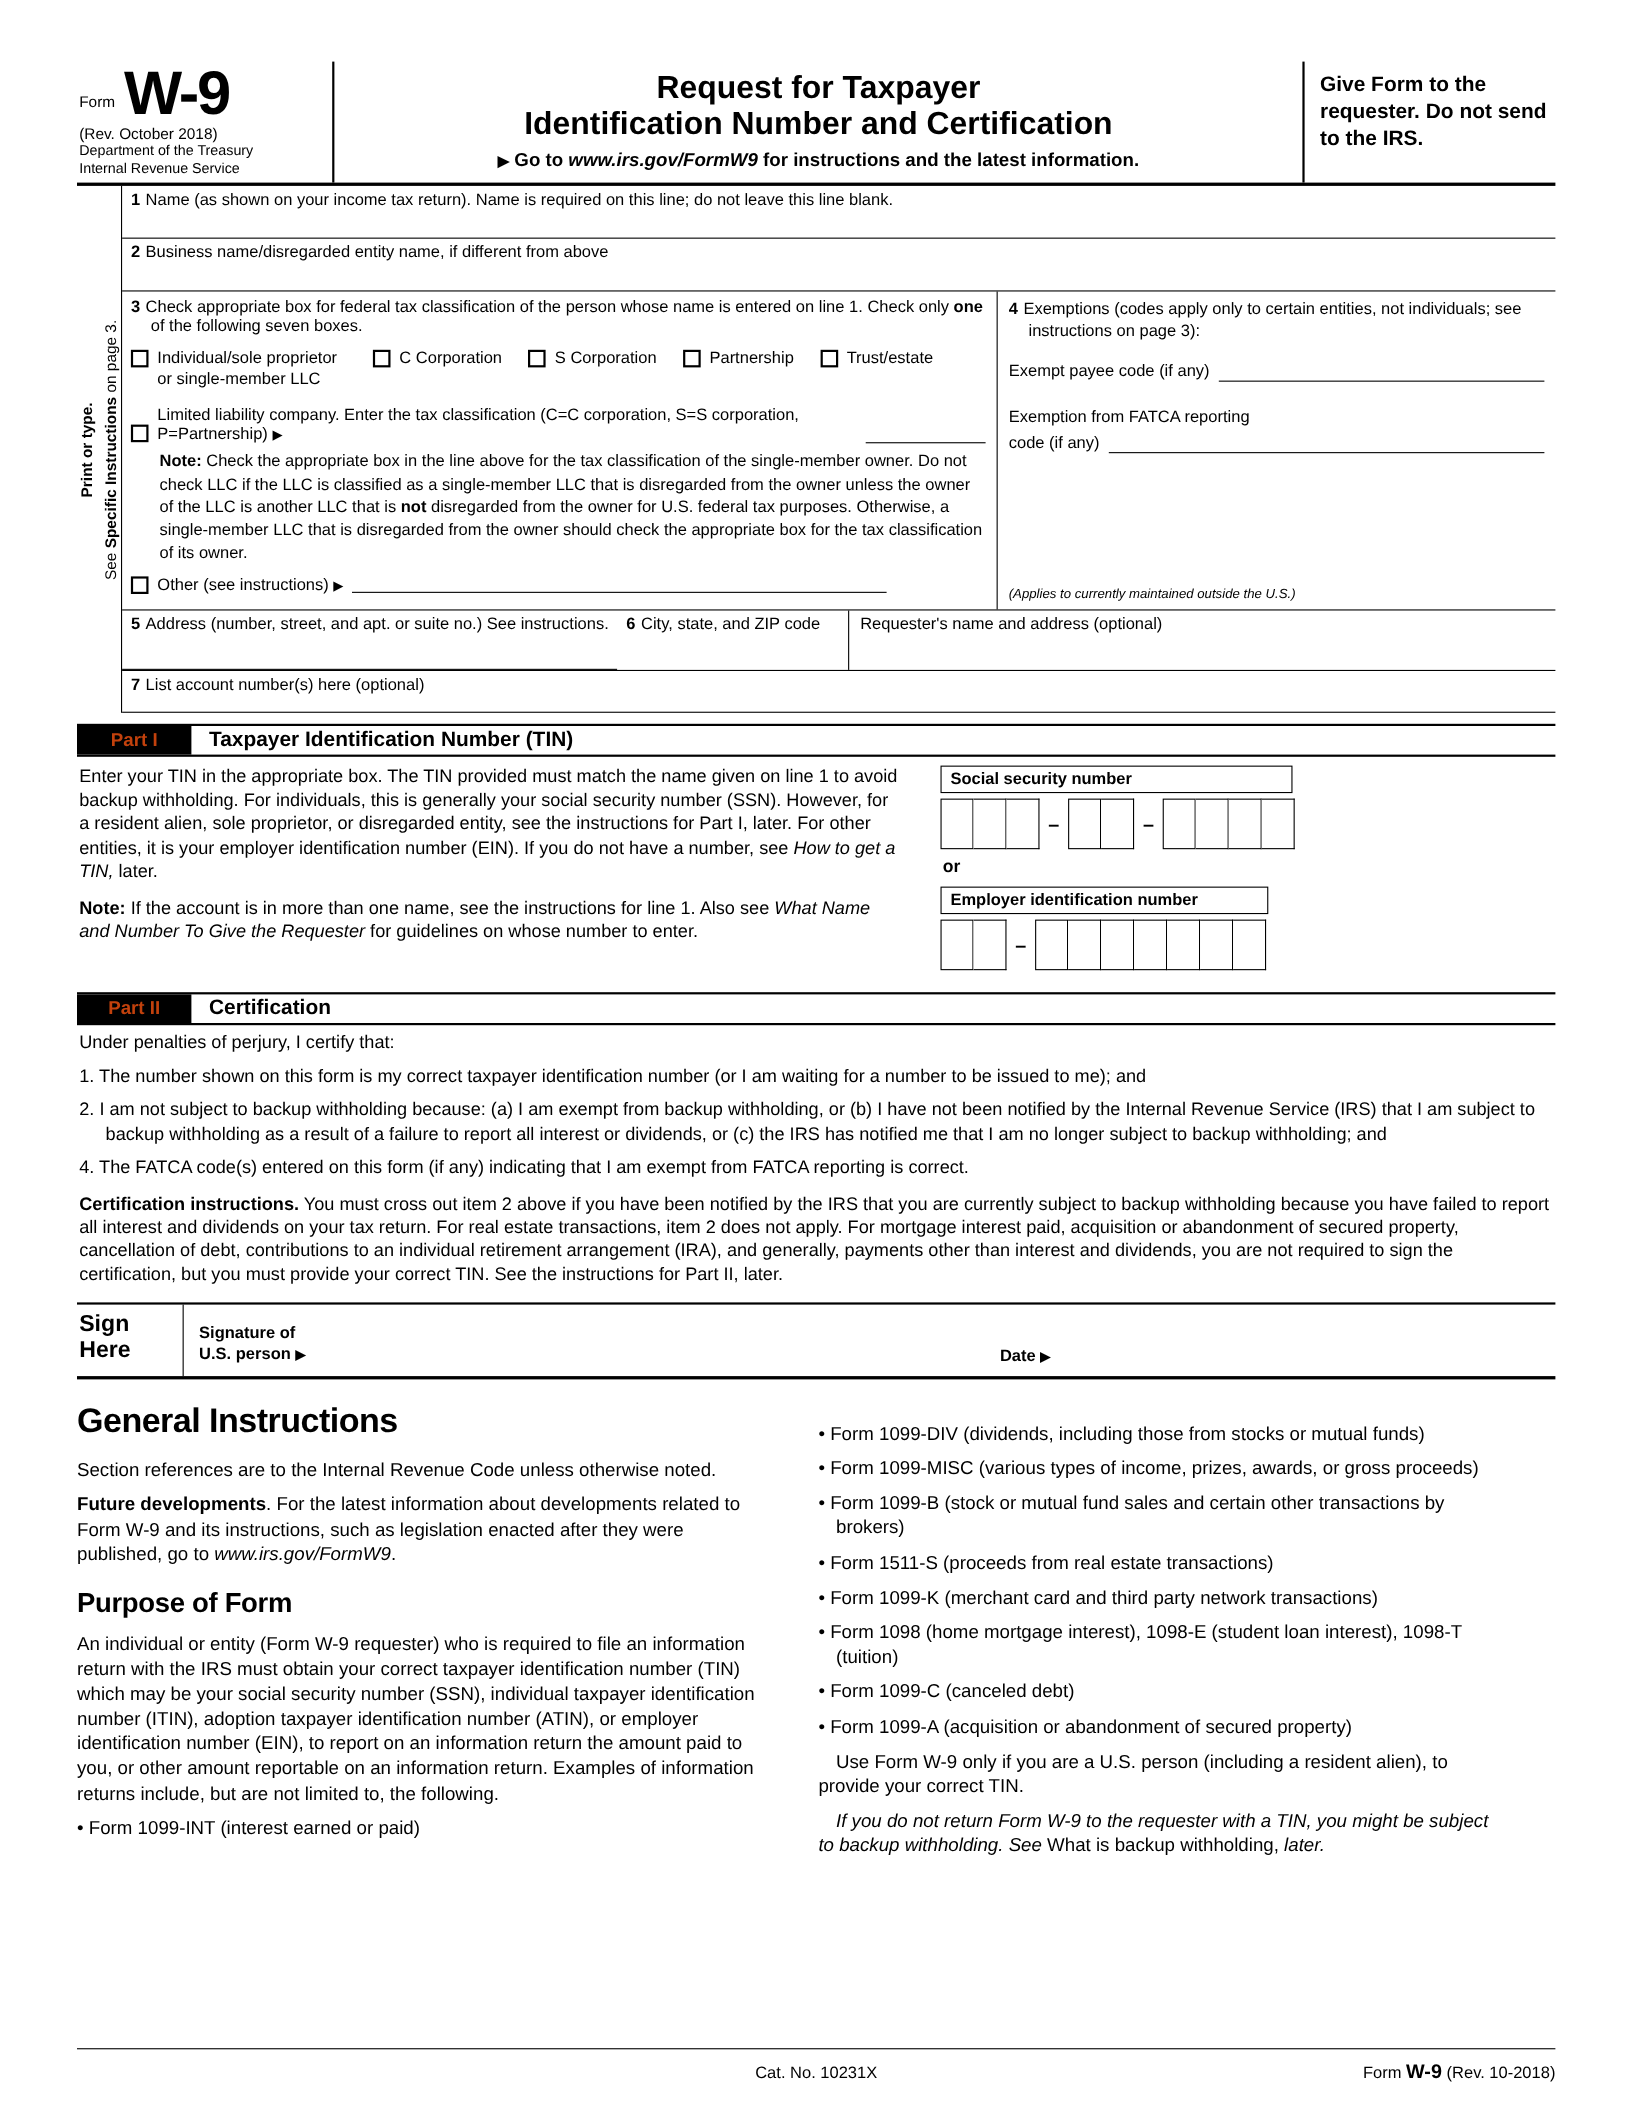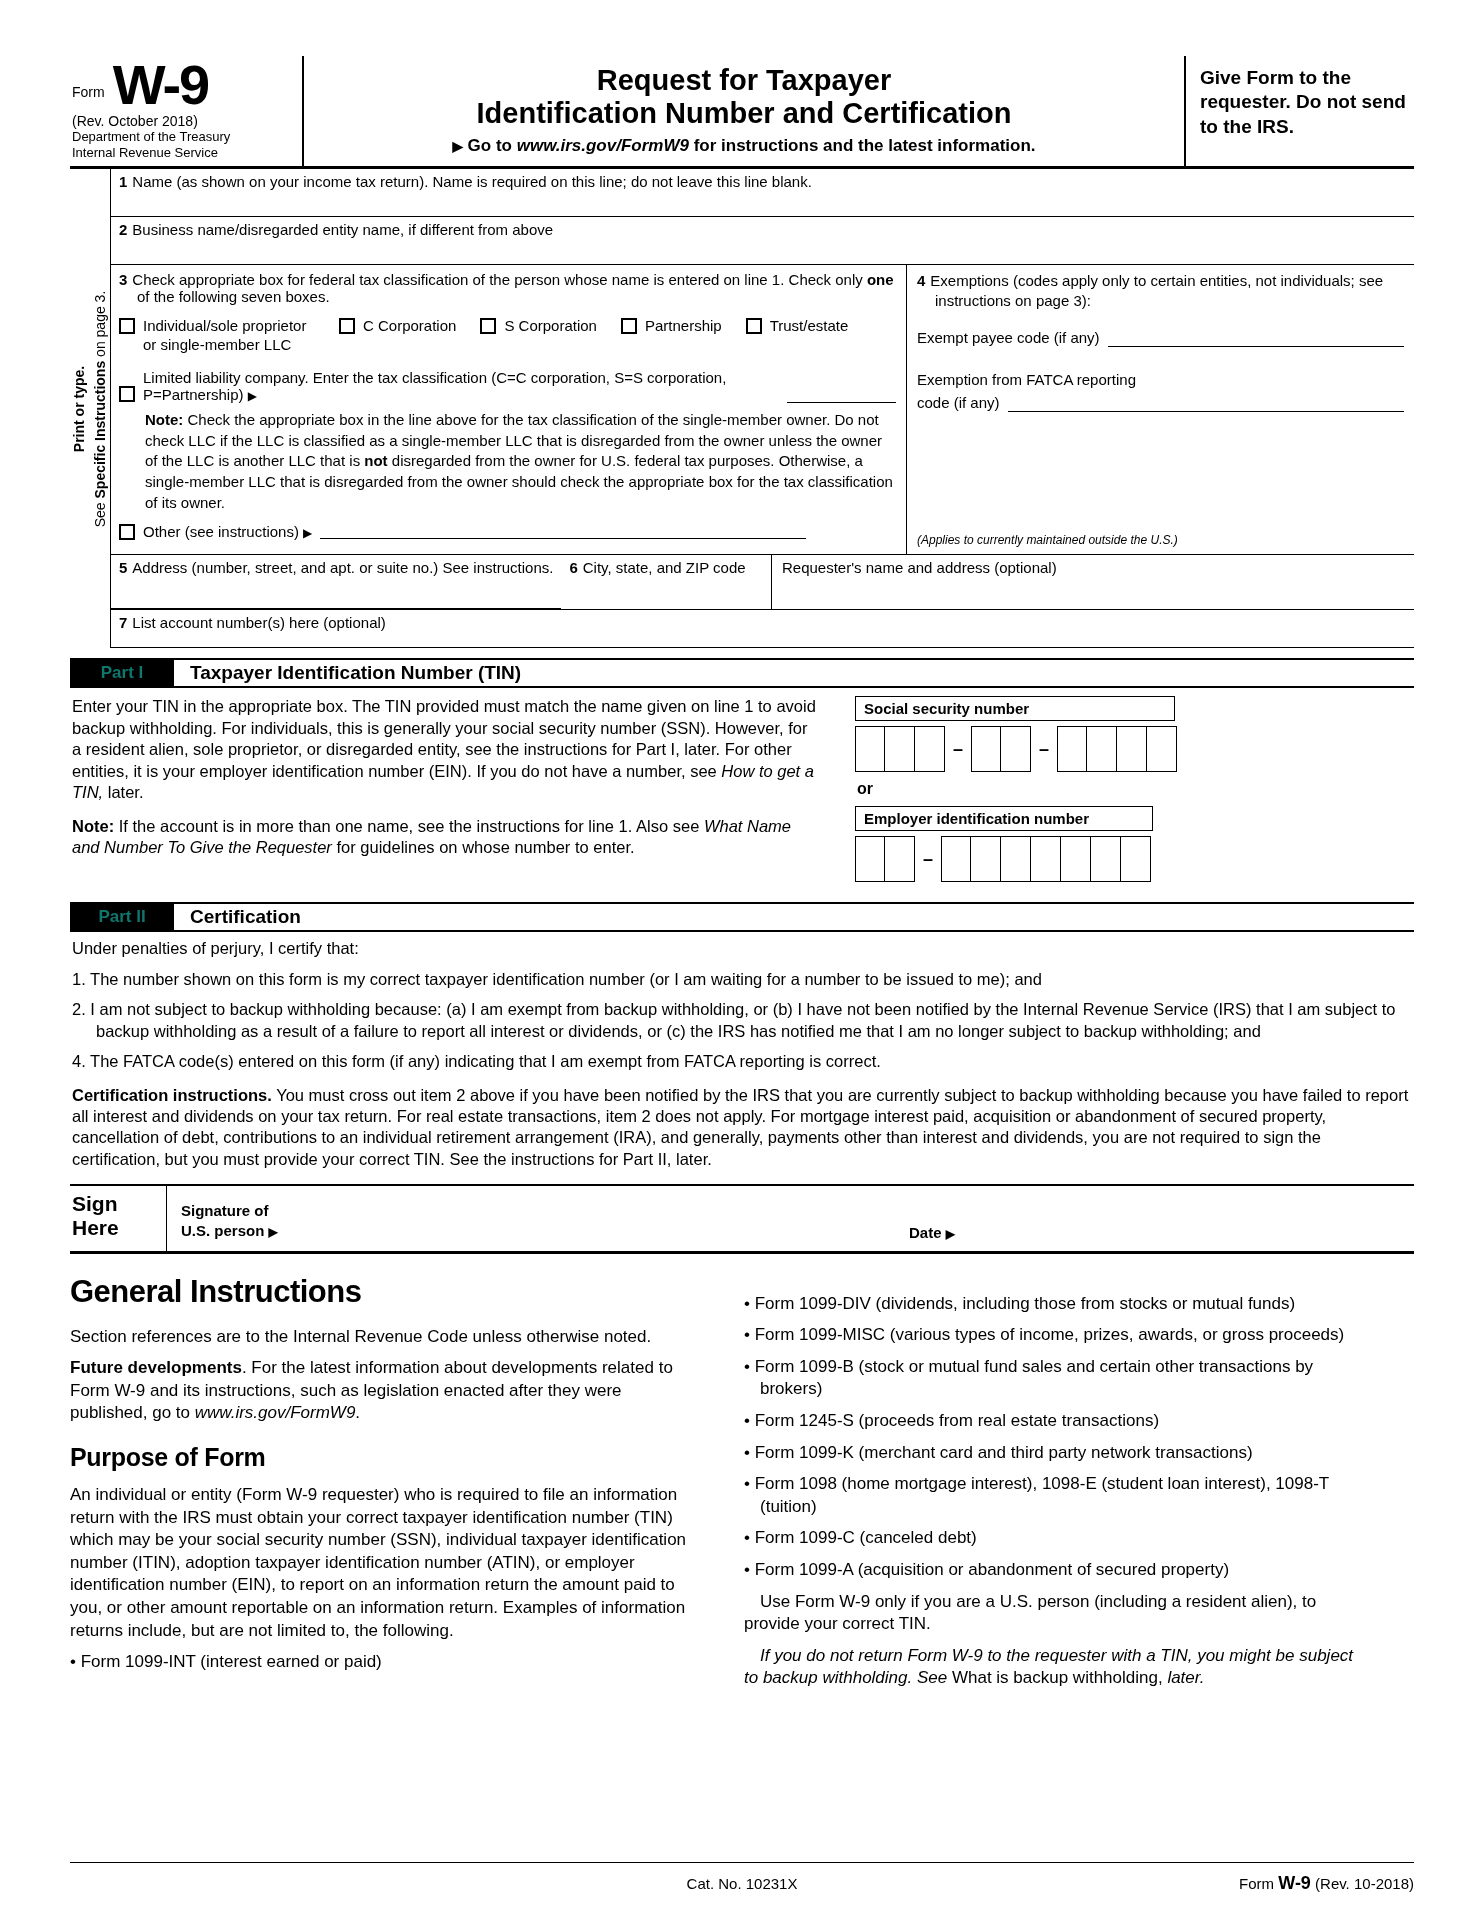--- a/index.html
+++ b/index.html
@@ -70,21 +70,21 @@
   .row56 { display:flex; border-bottom:1px solid #000; }
   .f56l { width:660px; display:flex; flex-direction:row; }
   .cell5 { border-bottom:1px solid #000; padding:4px 8px 0 8px; height:54px; }
   .cell6 { padding:4px 8px 0 8px; height:46px; }
   .f56r { flex:1; border-left:1px solid #000; padding:4px 10px 4px 10px; display:flex; flex-direction:column; }
   .f56r .finput { flex:1; }
 
   
   .part-head { display:flex; align-items:center; margin-top:10px;
                border-top:2px solid #000; border-bottom:2.5px solid #000; }
-  .badge { background:#000; color:#0f766e; font-weight:bold; font-size:17px;
+  .badge { background:#000; color:#c2410c; font-weight:bold; font-size:17px;
            width:104px; text-align:center; padding:3px 0 3px 0; }
   .part-title { font-weight:bold; font-size:19px; margin-left:16px; }
 
   
   .p1body { display:flex; padding:8px 0 10px 2px; }
   .p1text { width:745px; font-size:16.5px; line-height:1.3; }
   .p1text p + p { margin-top:12px; }
   .p1boxes { margin-left:38px; width:340px; }
   .boxlabel { border:1.5px solid #000; font-weight:bold; font-size:15px; padding:3px 8px; }
   .ssn-label { width:320px; }
@@ -364,21 +364,21 @@
         <span class="b">Future developments</span><span>. For the latest information about developments related to Form W-9 and its instructions, such as legislation enacted after they were published, go to </span><span class="i">www.irs.gov/FormW9</span><span>.</span>
       </p>
       <h2>Purpose of Form</h2>
       <p>An individual or entity (Form W-9 requester) who is required to file an information return with the IRS must obtain your correct taxpayer identification number (TIN) which may be your social security number (SSN), individual taxpayer identification number (ITIN), adoption taxpayer identification number (ATIN), or employer identification number (EIN), to report on an information return the amount paid to you, or other amount reportable on an information return. Examples of information returns include, but are not limited to, the following.</p>
       <p class="bullet"><span>•</span> <span>Form 1099-INT (interest earned or paid)</span></p>
     </div>
     <div class="gi-right">
       <p class="bullet"><span>•</span> <span>Form 1099-DIV (dividends, including those from stocks or mutual funds)</span></p>
       <p class="bullet"><span>•</span> <span>Form 1099-MISC (various types of income, prizes, awards, or gross proceeds)</span></p>
       <p class="bullet"><span>•</span> <span>Form 1099-B (stock or mutual fund sales and certain other transactions by brokers)</span></p>
-      <p class="bullet"><span>•</span> <span>Form 1245-S (proceeds from real estate transactions)</span></p>
+      <p class="bullet"><span>•</span> <span>Form 1511-S (proceeds from real estate transactions)</span></p>
       <p class="bullet"><span>•</span> <span>Form 1099-K (merchant card and third party network transactions)</span></p>
       <p class="bullet"><span>•</span> <span>Form 1098 (home mortgage interest), 1098-E (student loan interest), 1098-T (tuition)</span></p>
       <p class="bullet"><span>•</span> <span>Form 1099-C (canceled debt)</span></p>
       <p class="bullet"><span>•</span> <span>Form 1099-A (acquisition or abandonment of secured property)</span></p>
       <p class="indent">Use Form W-9 only if you are a U.S. person (including a resident alien), to provide your correct TIN.</p>
       <p class="indent">
         <span class="i">If you do not return Form W-9 to the requester with a TIN, you might be subject to backup withholding. See </span><span>What is backup withholding,</span><span class="i"> later.</span>
       </p>
     </div>
   </div>

